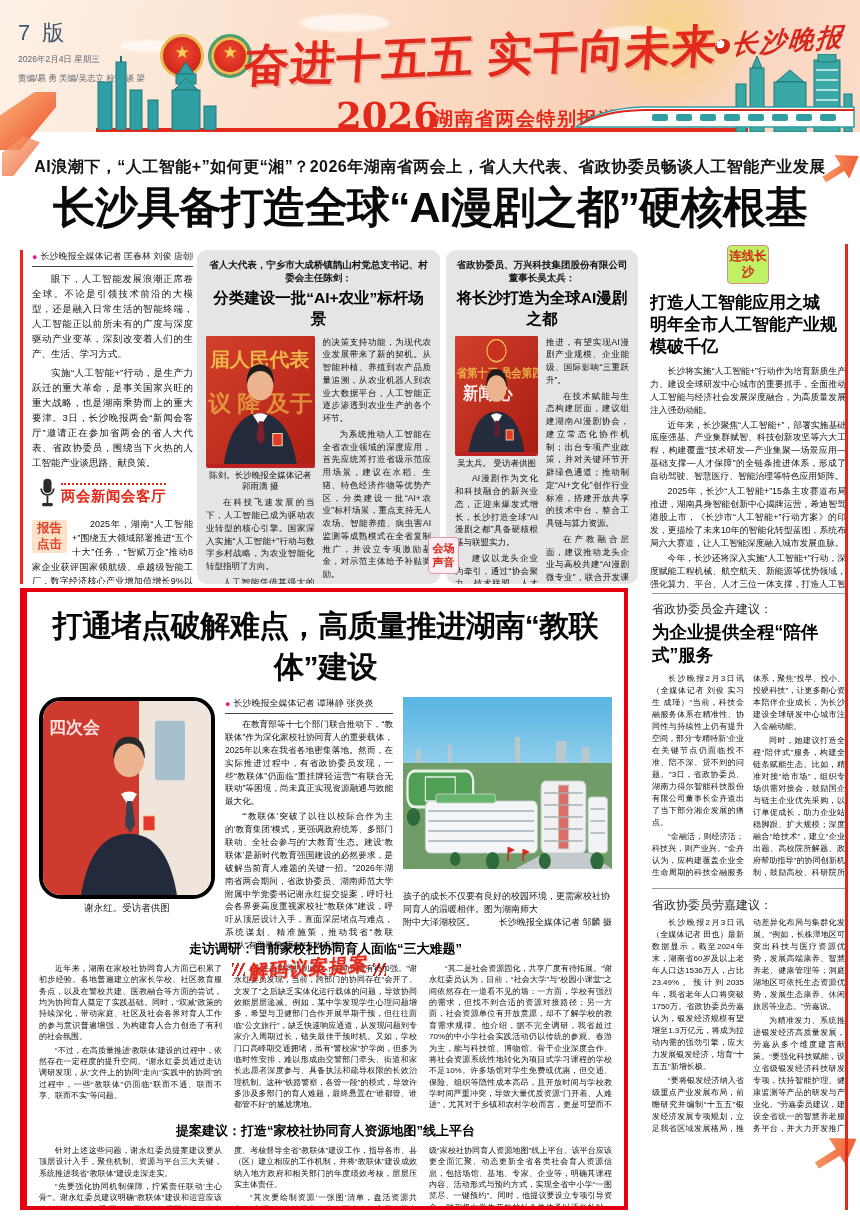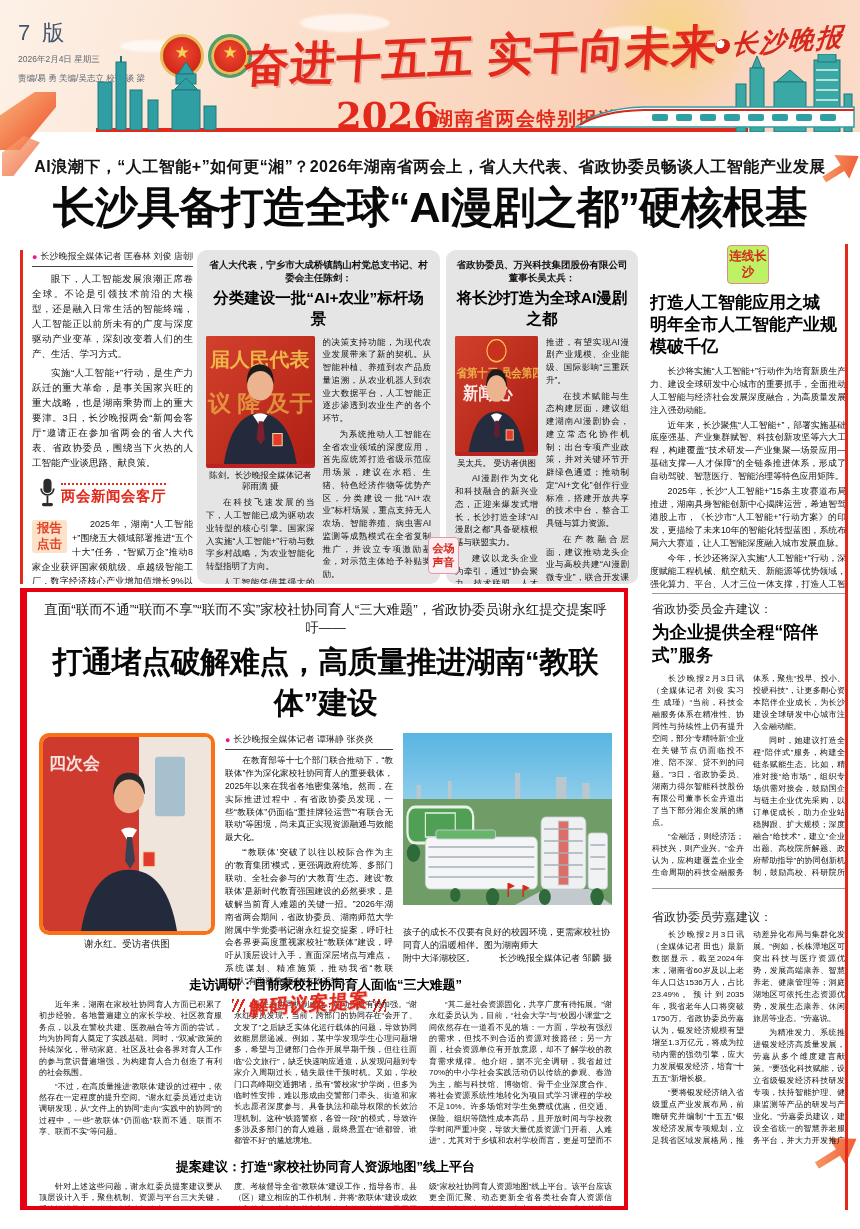--- a/index.html
+++ b/index.html
@@ -97,42 +97,42 @@
   .h-divider { left:652px; width:193px; height:1px; background:#9a9a9a; }
 
   
   #redbox { left:20px; top:588px; width:608px; height:622px; background:#fff;
     border:4px solid #e60012; border-left-width:7px; padding:9px 12px; overflow:hidden; }
   .rb-kicker { text-align:center; font-size:13.5px; color:#191919; font-weight:500; }
   .rb-headline { text-align:center; font-size:30px; font-weight:900; color:#070707;
     letter-spacing:-.5px; margin:5px 0 9px; }
   .rb-top { display:flex; gap:10px; height:234px; }
   .rb-portrait { width:176px; flex:none; }
-  .portrait-frame { height:202px; border:4px solid #f97316; border-radius:10px; overflow:hidden; background:#fff; }
+  .portrait-frame { height:202px; border:4px solid #000000; border-radius:22px; overflow:hidden; background:#fff; }
   .rb-caption { font-size:9.5px; text-align:center; color:#141414; margin-top:3px; }
   .rb-mid { width:168px; flex:none; }
   .rb-mid p { font-size:8.6px; line-height:1.5; text-align:justify; text-indent:2em; color:#101010; margin-bottom:2px; }
   .stamp-wrap { text-align:center; margin-top:3px; }
   .slashes { display:inline-block; width:13px; height:13px; vertical-align:middle;
     background:repeating-linear-gradient(115deg,#e2291b 0 2px,transparent 2px 5px); }
   .stamp { display:inline-block; transform:rotate(-4deg) skewX(-9deg); color:#e2291b;
     font-weight:900; font-size:19px; letter-spacing:1px; text-shadow:1px 1px 0 rgba(226,41,27,.35); }
   .rb-photo { flex:1; }
   .rb-photo .cap1 { font-size:9px; color:#141414; line-height:1.45; margin-top:17px; }
   .rb-photo .capline2 { display:flex; justify-content:space-between; font-size:9px; color:#141414; }
   .rb-sec-title { text-align:center; font-size:13px; font-weight:800; color:#000; margin:9px 0 5px; }
   .rb-cols { column-count:3; column-gap:12px; overflow:hidden; }
   #rb-cols1 { height:150px; }
   #rb-cols2 { height:88px; }
   .rb-cols p { font-size:8px; line-height:1.42; text-align:justify; text-indent:2em; color:#101010; margin-bottom:2px; }
 
   
   .side-sec { left:652px; width:193px; overflow:hidden; }
   #sec-jinhui { top:601px; height:282px; }
-  #sec-laojia { top:897px; height:310px;margin-top:12px; }
+  #sec-laojia { top:897px; height:310px; }
   .side-kicker { font-size:12px; color:#262626; margin-bottom:3px; }
   .side-sec .side-h { font-size:17.5px; }
   .side-cols { column-count:2; column-gap:9px; overflow:hidden; }
   #sec-jinhui .side-cols { height:215px; }
   #sec-laojia .side-cols { height:228px; }
   .side-cols p { font-size:8px; line-height:1.5; text-align:justify; text-indent:2em; color:#101010; margin-bottom:2px; }
 </style>
 </head>
 <body>
 
@@ -325,21 +325,20 @@
   <p>近年来，长沙聚焦“人工智能+”，部署实施基础底座强基、产业集群赋智、科技创新攻坚等六大工程，构建覆盖“技术研发—产业集聚—场景应用—基础支撑—人才保障”的全链条推进体系，形成了自动驾驶、智慧医疗、智能治理等特色应用矩阵。</p>
   <p>2025年，长沙“人工智能+”15条主攻赛道布局推进，湖南具身智能创新中心揭牌运营，希迪智驾港股上市，《长沙市“人工智能+”行动方案》的印发，更描绘了未来10年的智能化转型蓝图，系统布局六大赛道，让人工智能深度融入城市发展血脉。</p>
   <p>今年，长沙还将深入实施“人工智能+”行动，深度赋能工程机械、航空航天、新能源等优势领域，强化算力、平台、人才三位一体支撑，打造人工智能应用之城，计划到2027年，新一代智能终端、智能体等应用普及率超75%，全市人工智能产业规模突破1000亿元。</p>
 </div>
 
 <div id="right-rule" class="abs"></div>
 <div class="abs h-divider" style="top:593px;"></div>
 <div class="abs h-divider" style="top:888px;"></div>
 
 <div id="redbox" class="abs">
-  <div class="rb-kicker">直面“联而不通”“联而不享”“联而不实”家校社协同育人“三大难题”，省政协委员谢永红提交提案呼吁——</div>
   <div class="rb-headline">打通堵点破解难点，高质量推进湖南“教联体”建设</div>
 
   <div class="rb-top">
     <div class="rb-portrait">
       <div class="portrait-frame">
         <svg width="100%" height="100%" viewBox="0 0 168 196" preserveAspectRatio="none">
           <rect width="168" height="196" fill="#efe5dc"></rect>
           <rect width="96" height="196" fill="#cf3a2e"></rect>
           <text x="6" y="32" font-size="17" font-weight="bold" fill="#ffffff" opacity="0.85">四次会</text>
           <rect x="112" y="20" width="30" height="60" rx="3" fill="#5f9bc0" opacity="0.5"></rect>

